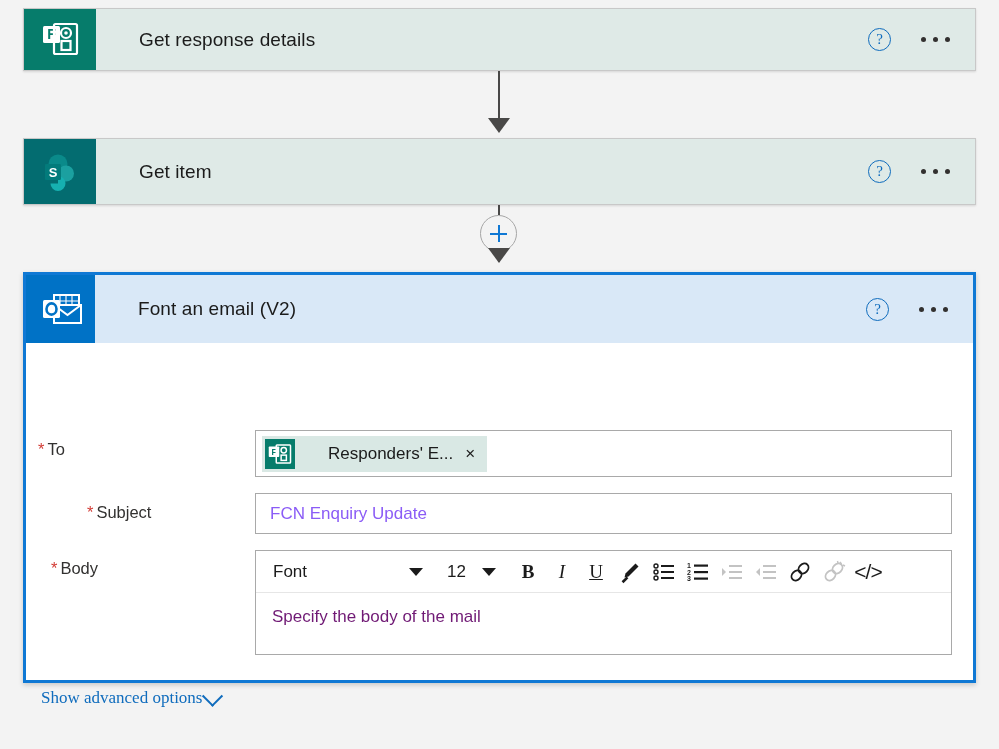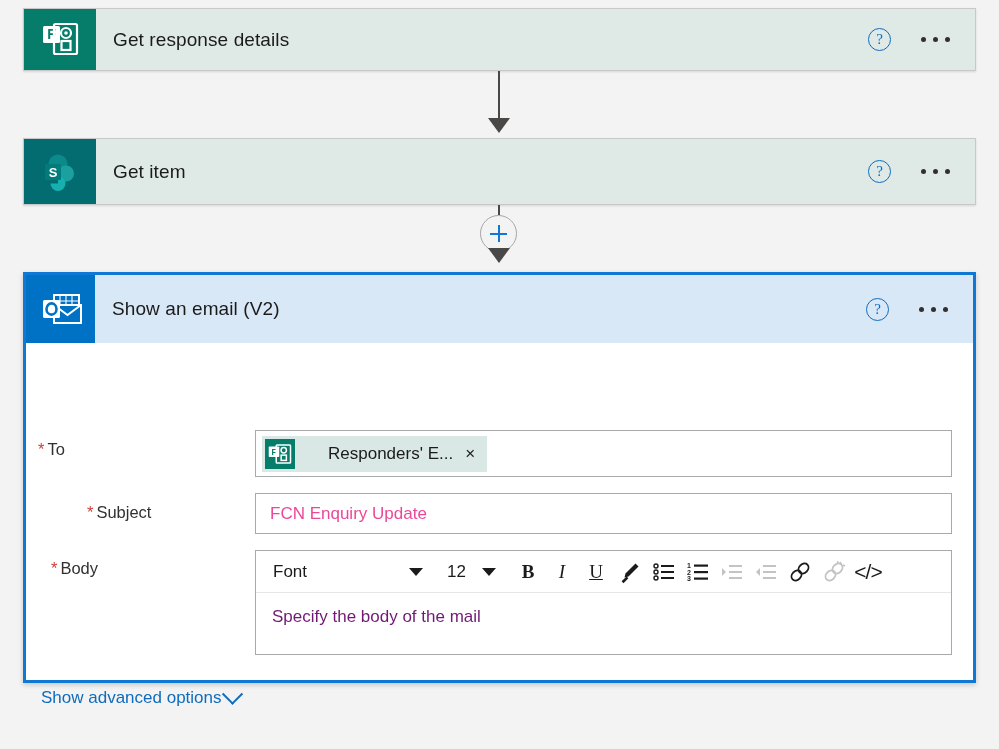--- a/index.html
+++ b/index.html
@@ -33,20 +33,21 @@
     justify-content: center;
   }
   .card-title {
     flex: 1 1 auto;
     display: flex;
     align-items: center;
     padding-left: 17px;
     font-size: 19px;
     color: #1b1b1b;
     letter-spacing: .1px;
+    margin-left: 26px;
   }
   .header-actions {
     flex: 0 0 auto;
     display: flex;
     align-items: center;
     gap: 30px;
     padding-right: 25px;
   }
   .help-icon {
     width: 23px; height: 23px;
@@ -134,21 +135,21 @@
     padding: 0 12px 0 10px;
     white-space: nowrap;
     margin-left: 23px;
   }
   .token .tok-x {
     font-size: 17px; color: #1b1b1b;
     padding-right: 12px;
     cursor: pointer;
     font-family: "Liberation Sans", sans-serif;
   }
-  .subject-text { font-size: 17px; color: #ec4899; padding-left: 14px; }
+  .subject-text { font-size: 17px; color: #8b5cf6; padding-left: 14px; }
 
   
   .rte { border: 1px solid #a9a9a9; background: #fff; }
   .rte-toolbar {
     height: 42px;
     display: flex;
     align-items: center;
     padding: 0 6px;
     gap: 2px;
     border-bottom: 1px solid #e6e6e6;
@@ -176,24 +177,25 @@
     font-size: 17px; color: #1b1b1b;
     cursor: pointer;
     margin-right: 6px;
   }
   .caret { width: 0; height: 0; border-left: 7px solid transparent; border-right: 7px solid transparent; border-top: 8px solid #1b1b1b; }
   .rte-area { height: 76px; padding: 14px 0 0 16px; }
   .rte-placeholder { font-size: 17px; color: #701a75; }
 
   .adv-link {
     position: absolute;
-    display: flex; align-items: center; gap: 3px;
+    display: flex; align-items: flex-end; gap: 3px;
     color: #0f6cbd;
     font-size: 17px;
     cursor: pointer;
+    font-family: Liberation Serif, serif;
   }
   .chev-down {
     width: 15px; height: 15px;
     border-right: 2px solid #0f6cbd;
     border-bottom: 2px solid #0f6cbd;
     transform: rotate(45deg) translate(-3px,-3px);
   }
   .bold-g { font-weight: bold; font-size: 19px; font-family: "Liberation Serif", serif; }
   .ital-g { font-style: italic; font-size: 19px; font-family: "Liberation Serif", serif; }
   .und-g  { text-decoration: underline; font-size: 19px; font-family: "Liberation Serif", serif; }
@@ -269,21 +271,21 @@
         <svg width="42" height="40" viewBox="0 0 42 40">
           <rect x="14" y="6" width="25" height="20" fill="none" stroke="#ffffff" stroke-width="2"></rect>
           <path d="M14 6h25v20H14z" fill="none" stroke="#ffffff" stroke-width="1.1"></path>
           <path d="M20 6v20M26 6v20M32 6v20M14 12h25M14 18h25" stroke="#ffffff" stroke-width="1.1" fill="none"></path>
           <path d="M14 16h27v18H14z" fill="#0072c6" stroke="#ffffff" stroke-width="2"></path>
           <path d="M14 16l13.5 10L41 16" fill="none" stroke="#ffffff" stroke-width="2"></path>
           <rect x="3" y="11" width="17" height="18" rx="1.5" fill="#ffffff"></rect>
           <ellipse cx="11.5" cy="20" rx="5" ry="5.6" fill="none" stroke="#0072c6" stroke-width="2.6"></ellipse>
         </svg>
       </div>
-      <div class="card-title">Show an email (V2)</div>
+      <div class="card-title">Font an email (V2)</div>
       <div class="header-actions">
         <div class="help-icon">?</div>
         <div class="ellipsis">
             <i></i>
             <i></i>
             <i></i>
           </div>
       </div>
     </div>
 

